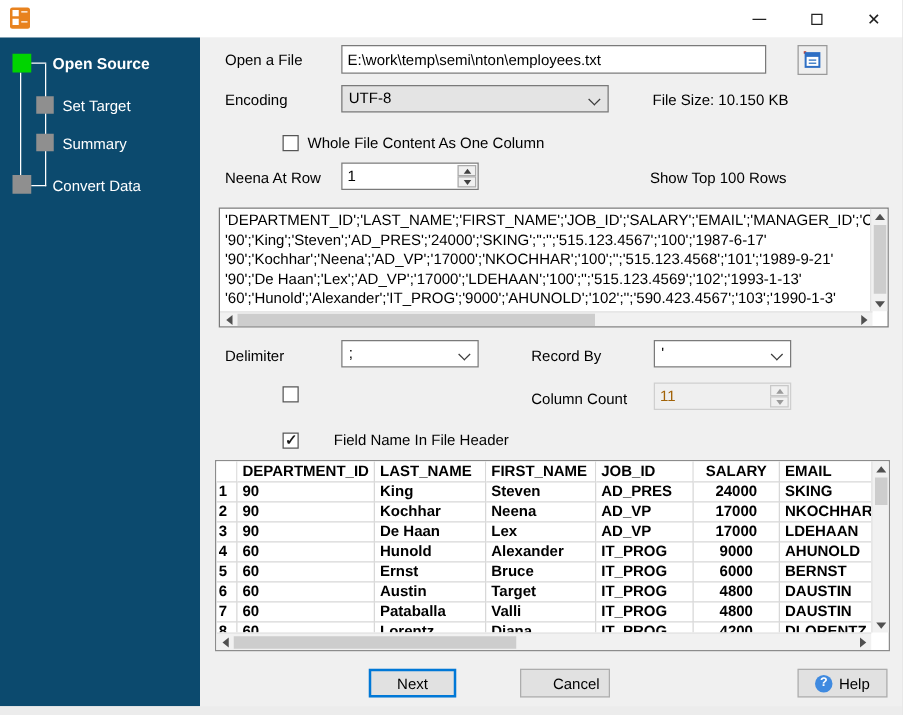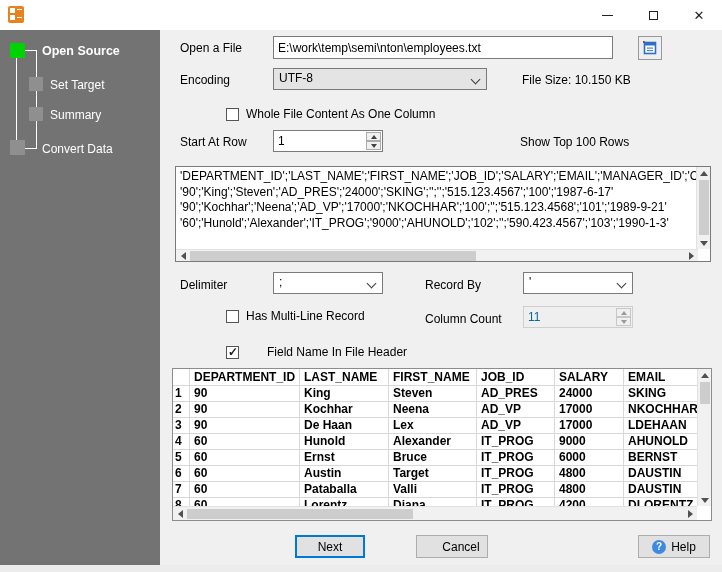--- a/index.html
+++ b/index.html
@@ -11,21 +11,21 @@
   .titlebar { position:absolute; left:0; top:0; width:722px; height:30px; background:#ffffff; }
   .app-icon { position:absolute; left:8px; top:6px; width:16px; height:17px; background:#e8821e; border-radius:2px; }
   .app-icon i { position:absolute; background:#fff; }
   .win-controls { position:absolute; right:0; top:0; height:30px; display:flex; }
   .win-btn { width:46px; height:30px; display:flex; align-items:center; justify-content:center; color:#222; }
   .glyph-min { width:11px; height:1px; background:#222; }
   .glyph-max { width:9px; height:9px; border:1px solid #222; background:transparent; }
   .glyph-close { font-size:13px; line-height:13px; color:#222; }
 
   
-  .sidebar { position:absolute; left:0; top:30px; width:160px; height:535px; background:#737373; color:#fff;text-decoration:underline; }
+  .sidebar { position:absolute; left:0; top:30px; width:160px; height:535px; background:#0c4a6e; color:#fff;text-decoration:underline; }
   .sq { position:absolute; }
   .sq-active { background:#00d400; width:15px; height:15px; }
   .sq-pending { background:#8f8f8f; }
   .line { position:absolute; background:#fff; }
   .step-label { position:absolute; color:#fff; font-size:12px; white-space:nowrap; }
   .step-label.active { font-weight:bold; font-size:12.5px; }
 
   
   .main { position:absolute; left:160px; top:30px; width:562px; height:535px; background:#f0f0f0; }
   .lbl { position:absolute; white-space:nowrap; }
@@ -37,21 +37,21 @@
   .combo.gray { background:#e4e4e4; }
   .chev { position:absolute; right:7px; top:7px; width:7px; height:7px; border-right:1.4px solid #3c3c3c; border-bottom:1.4px solid #3c3c3c; transform:rotate(45deg); }
 
   .spinner { position:absolute; height:22px; border:1px solid #7a7a7a; background:#fff; }
   .spinner input { position:absolute; left:0; top:0; width:calc(100% - 16px); height:100%; border:none; padding:2px 4px; font-family:"Liberation Sans",sans-serif; font-size:12px; background:transparent; }
   .spin-btns { position:absolute; right:1px; top:1px; width:15px; height:calc(100% - 2px); display:flex; flex-direction:column; }
   .spin-b { flex:1; background:#f0f0f0; border:1px solid #ababab; display:flex; align-items:center; justify-content:center; }
   .tri-up { width:0; height:0; border-left:3px solid transparent; border-right:3px solid transparent; border-bottom:4px solid #404040; }
   .tri-down { width:0; height:0; border-left:3px solid transparent; border-right:3px solid transparent; border-top:4px solid #404040; }
   .spinner.disabled { border-color:#cfcfcf; background:#efefef; }
-  .spinner.disabled input { color:#0369a1; }
+  .spinner.disabled input { color:#a16207; }
   .spinner.disabled .spin-b { border-color:#c8c8c8; }
   .spinner.disabled .tri-up { border-bottom-color:#9a9a9a; }
   .spinner.disabled .tri-down { border-top-color:#9a9a9a; }
 
   .cbrow { position:absolute; display:flex; align-items:center; gap:7px;margin-left:48px; }
   .cb { width:13px; height:13px; border:1px solid #555; background:#fff; position:relative; flex:none; }
   .cb.checked::after { content:"✓"; position:absolute; left:1px; top:-2px; font-size:12px; font-weight:bold; color:#1a1a1a; }
 
   
   .preview { position:absolute; left:15px; top:136px; width:536px; height:96px; border:1px solid #7a7a7a; background:#fff; overflow:hidden; }
@@ -68,21 +68,21 @@
   .arr-left { width:0;height:0;border-top:4px solid transparent;border-bottom:4px solid transparent;border-right:5px solid #505050; }
   .arr-right { width:0;height:0;border-top:4px solid transparent;border-bottom:4px solid transparent;border-left:5px solid #505050; }
 
   
   .gridbox { position:absolute; left:12px; top:338px; width:540px; height:153px; border:1px solid #8c8c8c; background:#fff; overflow:hidden; }
   .gridcontent { position:absolute; left:0; top:0; right:14px; bottom:14px; overflow:hidden;font-weight:bold; }
   .trow, .thead { display:flex; width:526px; }
   .tcell { border-right:1px solid #d8d8d8; border-bottom:1px solid #d8d8d8; padding:0 4px; height:16px; line-height:15px; font-size:12px; white-space:nowrap; overflow:hidden; flex:none; }
   .thead .tcell { height:17px; line-height:16px; background:#fff; }
   .cnum { width:17px; padding:0 2px; }
-  .c0 { width:110px; } .c1 { width:89px; } .c2 { width:88px; } .c3 { width:78px; } .c4 { width:69px; } .c5 { width:75px; border-right:none; }
+  .c0 { width:110px; } .c1 { width:89px; } .c2 { width:88px; } .c3 { width:78px; } .c4 { width:69px;text-align:center; } .c5 { width:75px; border-right:none; }
 
   
   .btn { position:absolute; top:505px; height:23px; background:#e1e1e1; border:1px solid #adadad; font-family:"Liberation Sans",sans-serif; font-size:12px; display:flex; align-items:center; justify-content:center; gap:5px; }
   .btn-next { left:135px; width:70px; border:2px solid #0078d7; }
   .btn-cancel { left:256px; width:72px;padding-left:18px; }
   .btn-help { left:478px; width:72px; }
   .help-ico { width:14px; height:14px; border-radius:50%; background:#3f8ae0; color:#fff; font-size:10px; font-weight:bold; line-height:14px; text-align:center; flex:none; }
 
   .bottom-strip { position:absolute; left:0; bottom:0; width:722px; height:7px; background:#ececec; }
 </style>
@@ -149,39 +149,40 @@
       <span>UTF-8</span>
       <span class="chev"></span>
     </div>
     <div class="lbl" style="left:362px;top:43px;">File Size: 10.150 KB</div>
 
     <div class="cbrow" style="left:18px;top:77px;">
       <span class="cb"></span>
       <span>Whole File Content As One Column</span>
     </div>
 
-    <div class="lbl" style="left:20px;top:105px;">Start At Row</div>
+    <div class="lbl" style="left:20px;top:105px;">Neena At Row</div>
     <div class="spinner" style="left:113px;top:100px;width:110px;">
       <input value="1" style="">
       <div class="spin-btns">
         <div class="spin-b">
             <span class="tri-up"></span>
           </div>
         <div class="spin-b">
             <span class="tri-down"></span>
           </div>
       </div>
     </div>
     <div class="lbl" style="left:360px;top:105px;">Show Top 100 Rows</div>
 
     <div class="preview">
       <div class="preview-text">
         <div class="pline">'DEPARTMENT_ID';'LAST_NAME';'FIRST_NAME';'JOB_ID';'SALARY';'EMAIL';'MANAGER_ID';'COMM</div>
         <div class="pline">'90';'King';'Steven';'AD_PRES';'24000';'SKING';'';'';'515.123.4567';'100';'1987-6-17'</div>
         <div class="pline">'90';'Kochhar';'Neena';'AD_VP';'17000';'NKOCHHAR';'100';'';'515.123.4568';'101';'1989-9-21'</div>
+        <div class="pline">'90';'De Haan';'Lex';'AD_VP';'17000';'LDEHAAN';'100';'';'515.123.4569';'102';'1993-1-13'</div>
         <div class="pline">'60';'Hunold';'Alexander';'IT_PROG';'9000';'AHUNOLD';'102';'';'590.423.4567';'103';'1990-1-3'</div>
       </div>
       <div class="vsb" style="height:82px;">
         <div class="sb-btn" style="top:0;">
             <span class="arr-up"></span>
           </div>
         <div class="sb-thumb" style="left:2px;top:13px;width:10px;height:55px;"></div>
         <div class="sb-btn" style="bottom:0;">
             <span class="arr-down"></span>
           </div>
@@ -203,21 +204,20 @@
       <span class="chev"></span>
     </div>
     <div class="lbl" style="left:265px;top:248px;">Record By</div>
     <div class="combo" style="left:363px;top:242px;width:110px;">
       <span>'</span>
       <span class="chev"></span>
     </div>
 
     <div class="cbrow" style="left:18px;top:279px;">
       <span class="cb"></span>
-      <span>Has Multi-Line Record</span>
     </div>
     <div class="lbl" style="left:265px;top:282px;">Column Count</div>
     <div class="spinner disabled" style="left:363px;top:276px;width:110px;">
       <input disabled="" value="11" style="">
       <div class="spin-btns">
         <div class="spin-b">
             <span class="tri-up"></span>
           </div>
         <div class="spin-b">
             <span class="tri-down"></span>

